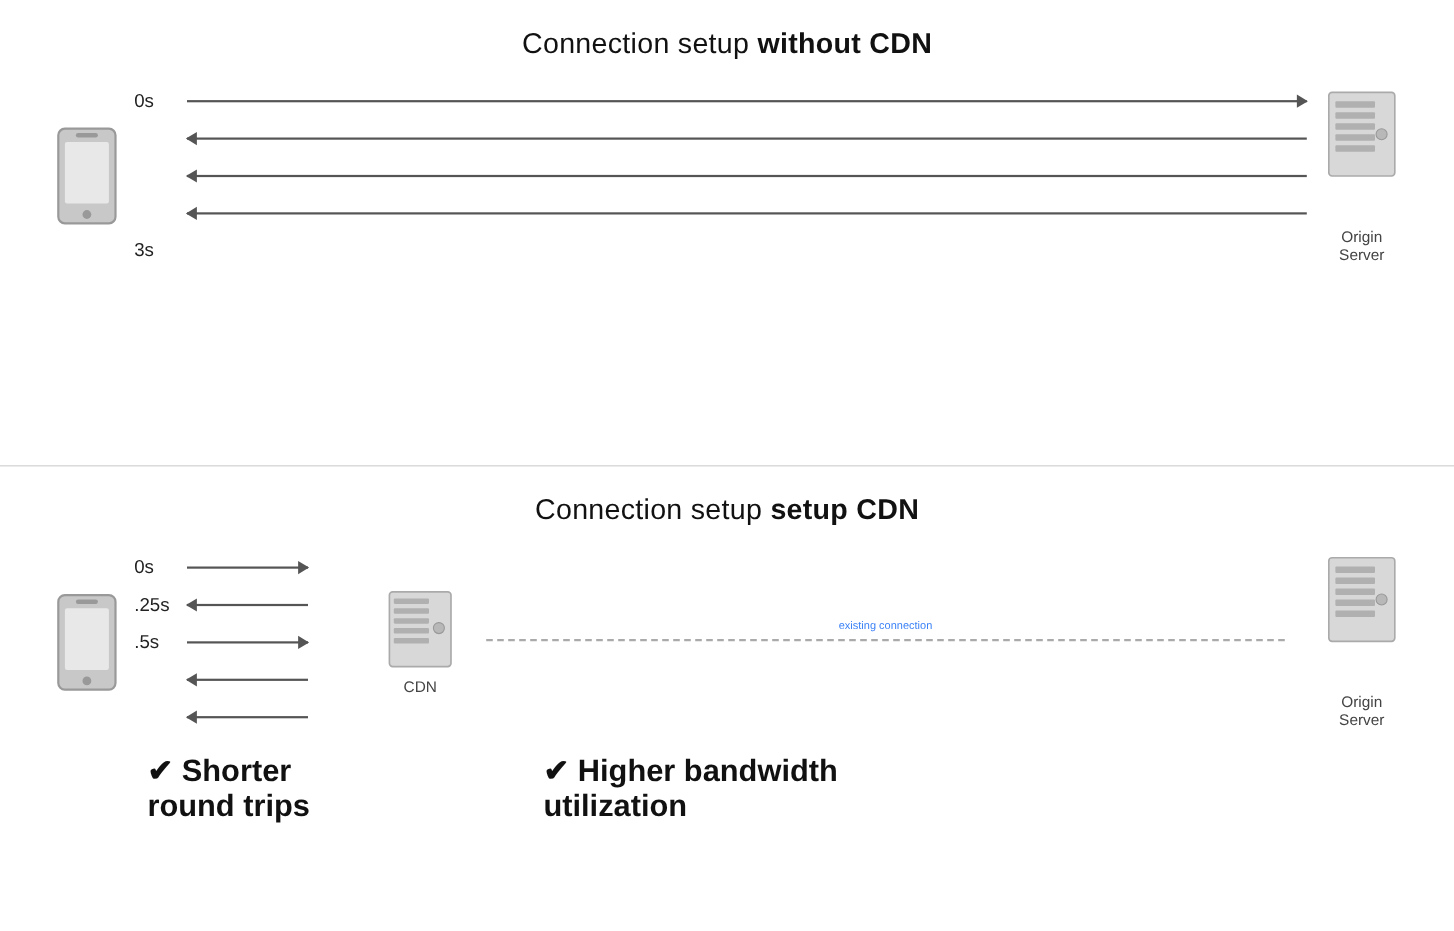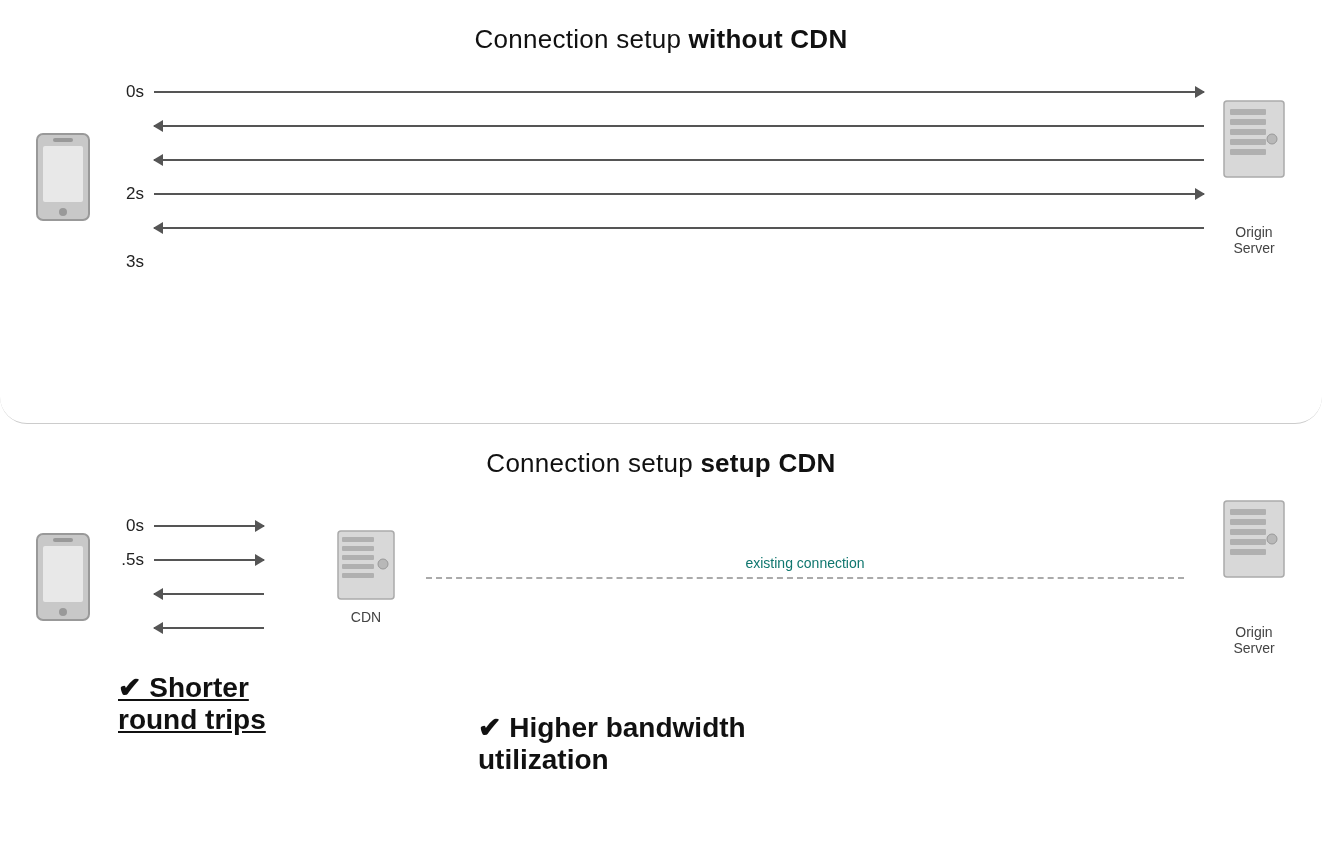--- a/index.html
+++ b/index.html
@@ -11,23 +11,22 @@
       overflow: hidden;
       display: flex;
       flex-direction: column;
     }
 
     .section {
       flex: 1;
       display: flex;
       flex-direction: column;
       align-items: center;
-      padding: 24px 28px 16px;
-      position: relative;
-      border-radius: 27px;
+      padding: 24px 44px 16px;
+      position: relative;
     }
 
     .section-top {
       border-bottom: 1.5px solid #ccc;
     }
 
     .section-title {
       font-size: 26px;
       font-weight: normal;
       margin-bottom: 20px;
@@ -70,21 +69,20 @@
       display: flex;
       align-items: center;
       height: 34px;
       position: relative;
     }
 
     .time-label {
       font-size: 17px;
       color: #222;
       width: 38px;
-      text-align: right;
       margin-right: 10px;
       flex-shrink: 0;
     }
 
     .arrow-line {
       flex: 1;
       height: 2px;
       background: #555;
       position: relative;
       display: flex;
@@ -176,22 +174,22 @@
       position: relative;
       display: flex;
       flex-direction: column;
       align-items: center;
       justify-content: center;
       padding: 0 20px;
       margin-top: -20px;
     }
 
     .existing-label {
-      font-size: 14px;
-      color: #0f766e;
+      font-size: 10px;
+      color: #3b82f6;
       margin-bottom: 6px;
     }
 
     .dotted-line {
       width: 100%;
       border-top: 2px dashed #aaa;
     }
 
     
     .short-arrow-line {
@@ -213,26 +211,24 @@
     .benefit-item {
       font-size: 28px;
       font-weight: 900;
       color: #111;
       line-height: 1.15;
     }
 
     .benefit-left {
       width: 360px;
       padding-right: 20px;
-      text-decoration: underline;
     }
 
     .benefit-right {
       flex: 1;
-      margin-top: 40px;
     }
 
     
     .phone-svg {
       width: 60px;
       height: 90px;
     }
 
     
     .server-svg {
@@ -275,24 +271,20 @@
         <span class="time-label"></span>
         <div class="arrow-line arrow-left" style="background:#555;"></div>
       </div>
 
 
       <div class="arrow-row">
         <span class="time-label"></span>
         <div class="arrow-line arrow-left" style="background:#555;"></div>
       </div>
 
-      <div class="arrow-row">
-        <span class="time-label">2s</span>
-        <div class="arrow-line arrow-right" style="background:#555;"></div>
-      </div>
 
       <div class="arrow-row">
         <span class="time-label"></span>
         <div class="arrow-line arrow-left" style="background:#555;"></div>
       </div>
 
       <div class="arrow-row">
         <span class="time-label">3s</span>
       </div>
     </div>
@@ -330,20 +322,24 @@
       </svg>
     </div>
 
     <div class="cdn-arrows-area">
 
       <div class="arrow-row">
         <span class="time-label">0s</span>
         <div class="short-arrow-line arrow-right" style="width:110px;"></div>
       </div>
 
+      <div class="arrow-row">
+        <span class="time-label">.25s</span>
+        <div class="short-arrow-line arrow-left" style="width:110px;"></div>
+      </div>
 
       <div class="arrow-row">
         <span class="time-label">.5s</span>
         <div class="short-arrow-line arrow-right" style="width:110px;"></div>
       </div>
 
       <div class="arrow-row">
         <span class="time-label"></span>
         <div class="short-arrow-line arrow-left" style="width:110px;"></div>
       </div>

